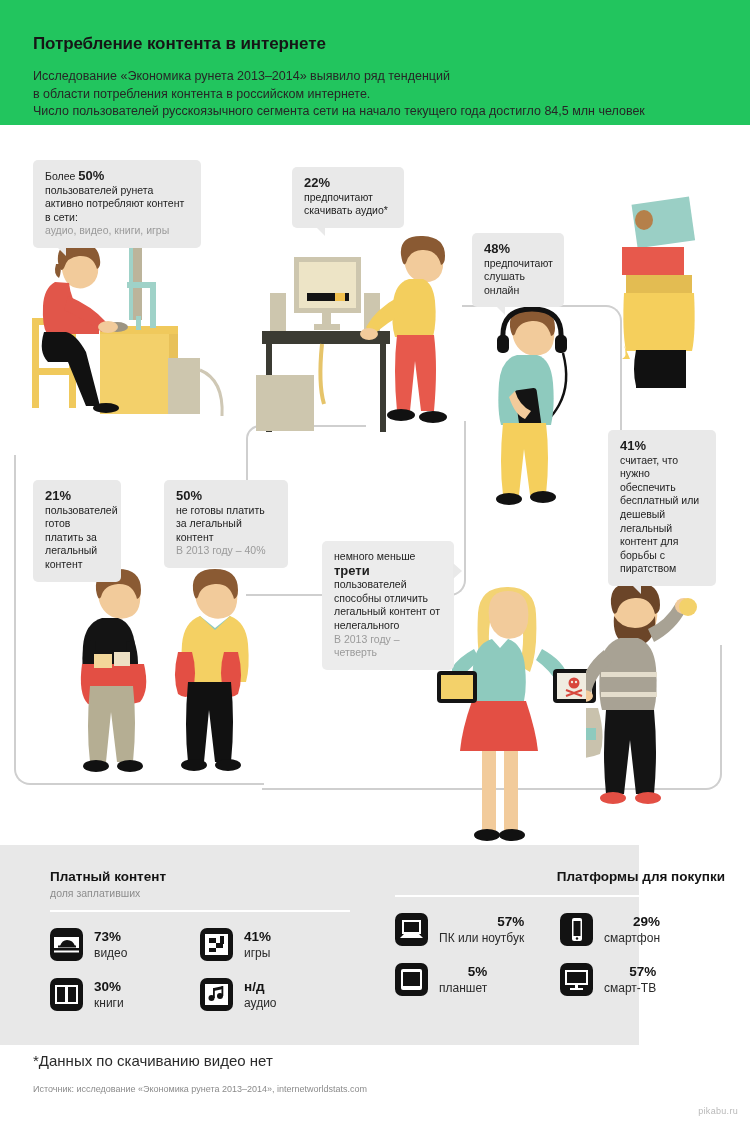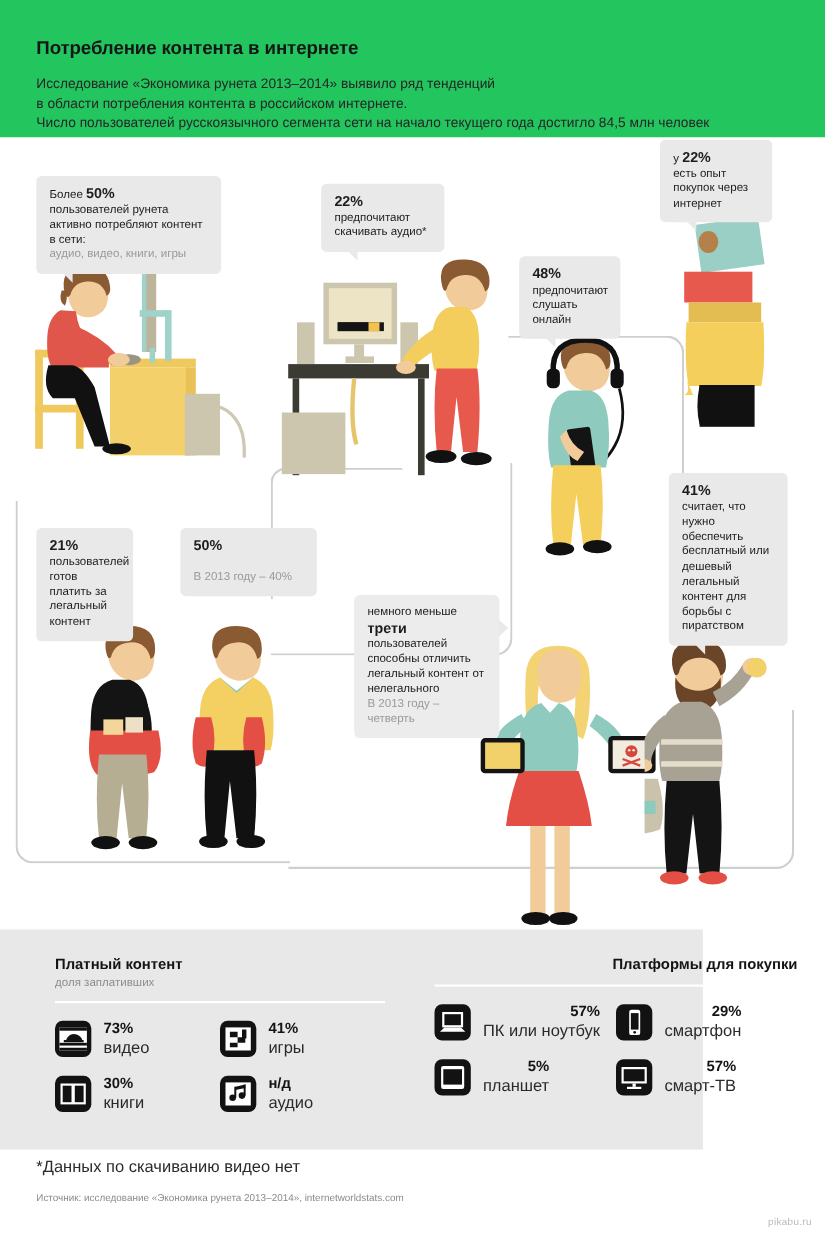--- a/index.html
+++ b/index.html
@@ -74,21 +74,21 @@
   .stats-title { font-size:13.5px; font-weight:bold; color:#141414; }
   .stats-sub { font-size:10.5px; color:#8d8d8d; margin-top:3px; }
   .stats-rule { height:2px; background:#ffffff; margin-top:11px; }
   .stat-grid { display:flex; flex-wrap:wrap; margin-top:16px; }
   .stat-item { width:50%; display:flex; align-items:center; margin-bottom:17px; }
   .stat-ico {
     width:33px; height:33px; border-radius:7px; background:#121212;
     flex:0 0 33px; position:relative; margin-right:11px;
   }
   .stat-txt .pct { font-size:13.5px; font-weight:bold; line-height:14px; color:#141414; }
-  .stat-txt .lbl { font-size:15px; color:#2a2a2a; margin-top:2px; }
+  .stat-txt .lbl { font-size:12px; color:#2a2a2a; margin-top:2px; }
 
   
   #footnote {
     position:absolute; left:33px; top:1052px;
     font-size:15px; color:#2b2b2b;
   }
   #source {
     position:absolute; left:33px; top:1084px;
     font-size:9px; color:#8b8b8b;
   }
@@ -377,33 +377,29 @@
   <div class="bubble tail-b" style="left:292px; top:42px; width:112px;">
     <b>22%</b><br>
     <span>предпочитают скачивать аудио*</span>
   </div>
 
   <div class="bubble tail-b" style="left:472px; top:108px; width:92px;">
     <b>48%</b><br>
     <span>предпочитают слушать онлайн</span>
   </div>
 
-  <div class="bubble tail-b" style="left:600px; top:2px; width:102px;">
-    <span>у </span><b>22%</b><br>
-    <span>есть опыт покупок через интернет</span>
-  </div>
 
   <div class="bubble" style="left:33px; top:355px; width:88px;">
     <b>21%</b><br>
     <span>пользователей готов платить за легальный контент</span>
   </div>
 
   <div class="bubble" style="left:164px; top:355px; width:124px;">
     <b>50%</b><br>
-    <br>
+    <span>не готовы платить за легальный контент</span><br>
     <span class="muted">В 2013 году – 40%</span>
   </div>
 
   <div class="bubble tail-r" style="left:322px; top:416px; width:132px; background:#ececec;">
     <span>немного меньше</span><br>
     <b>трети</b><br>
     <span>пользователей способны отличить легальный контент от нелегального</span><br>
     <span class="muted">В 2013 году – четверть</span>
   </div>
 

